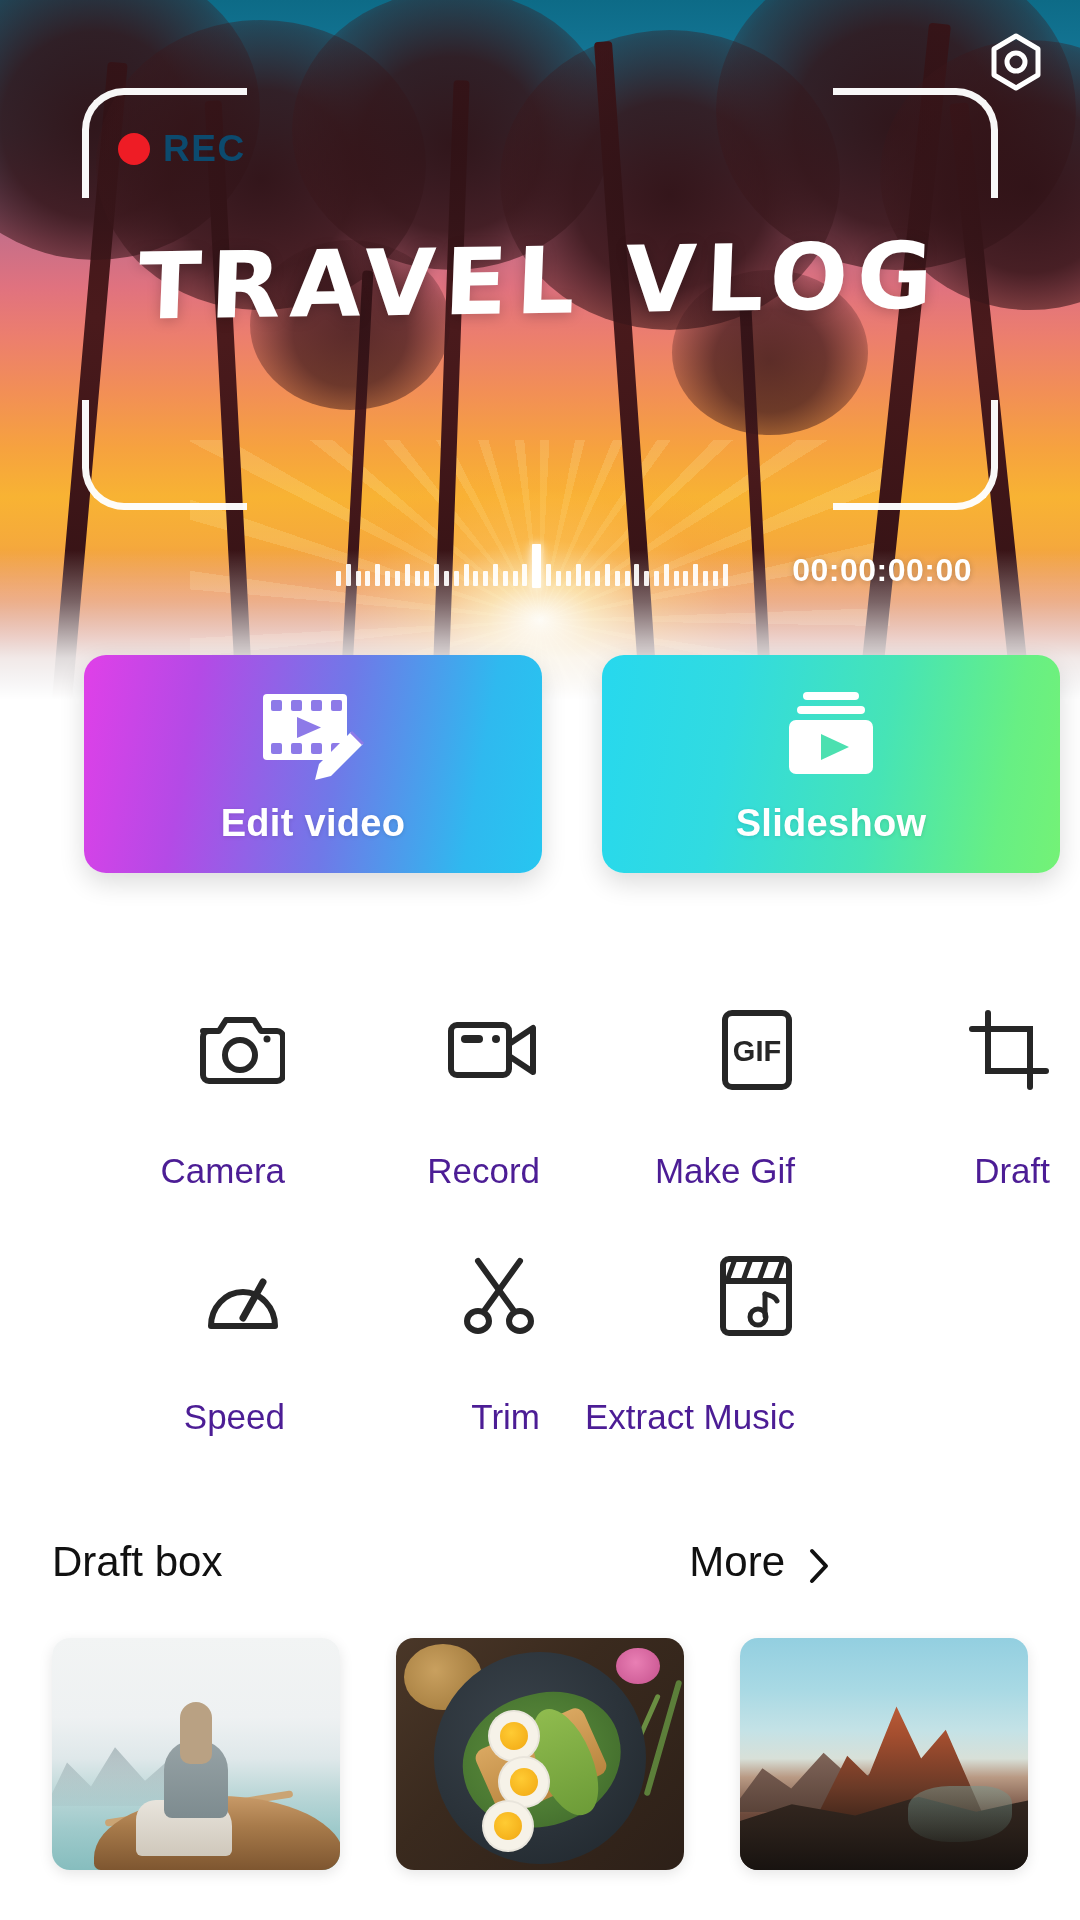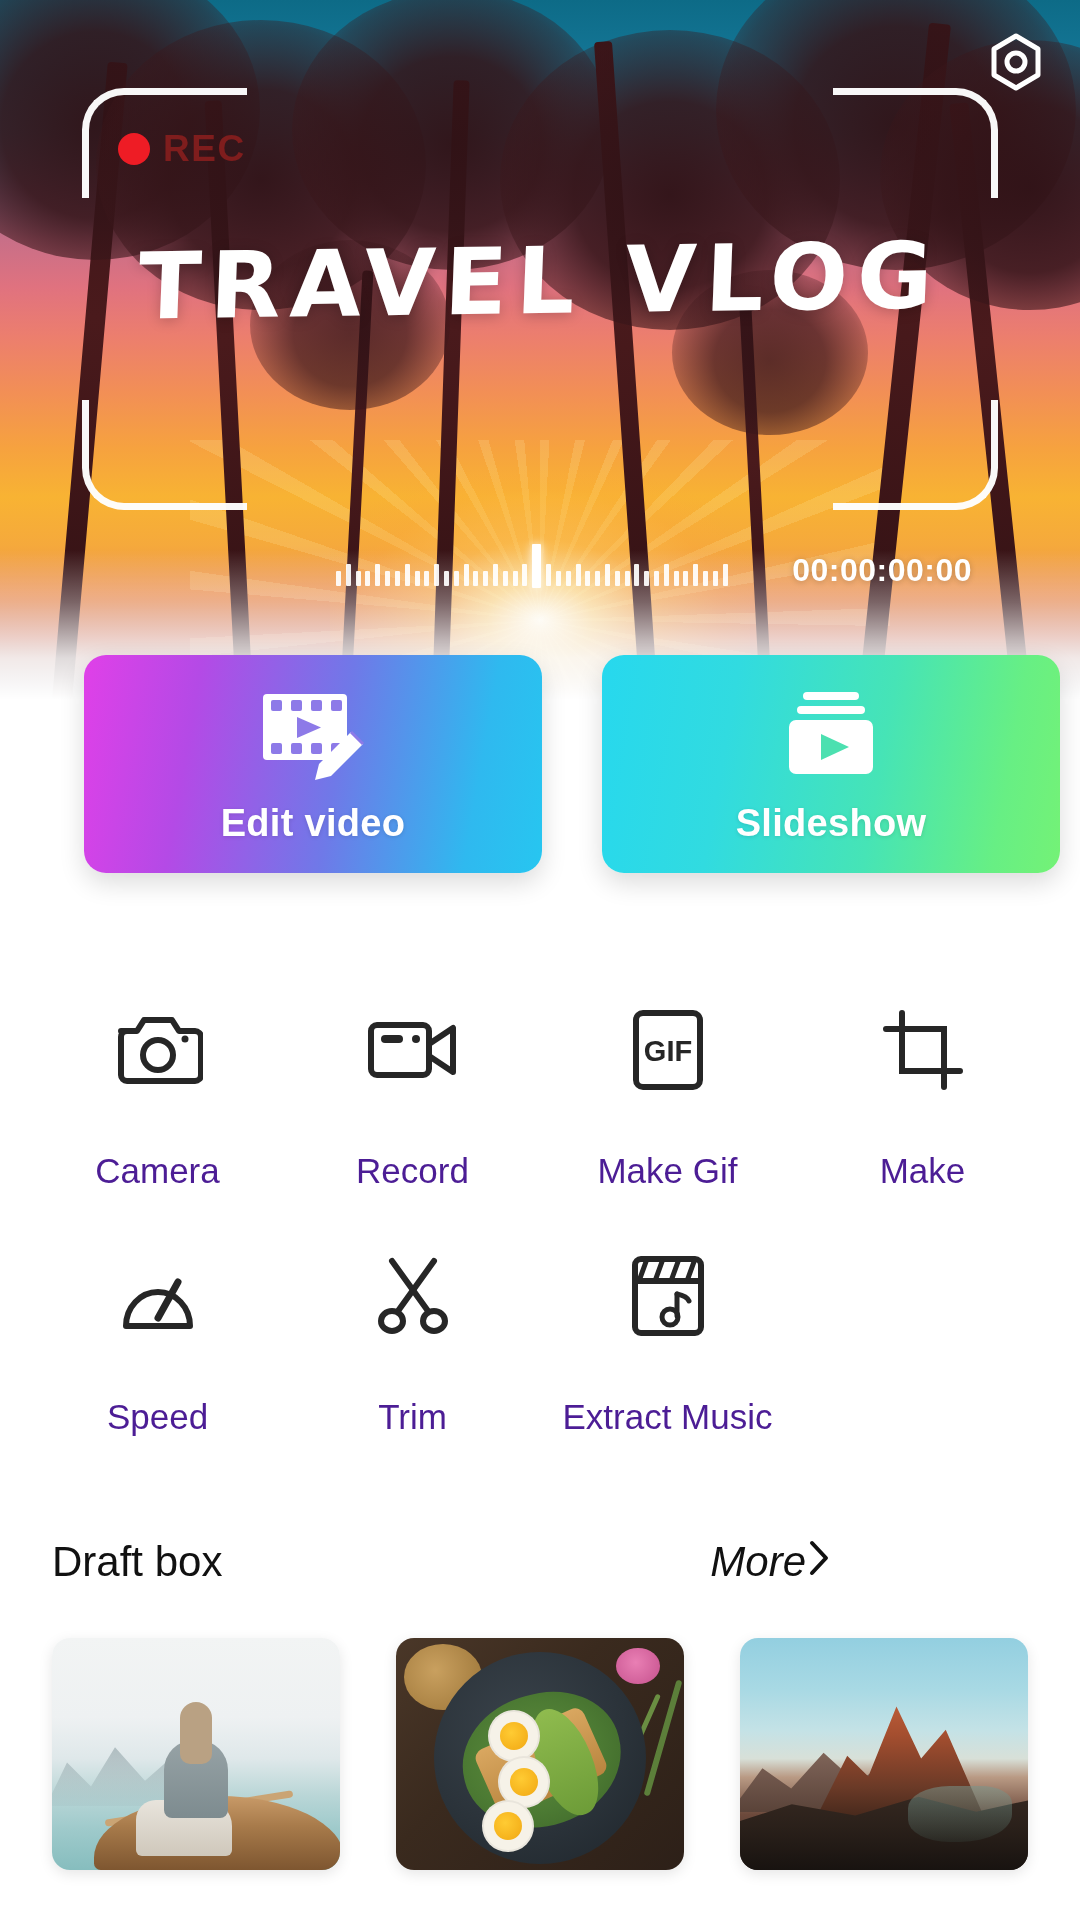--- a/index.html
+++ b/index.html
@@ -139,21 +139,21 @@
     display: flex;
     align-items: center;
     gap: 13px;
   }
   .rec-dot {
     width: 32px; height: 32px;
     border-radius: 50%;
     background: #ee1c25;
   }
   .rec-label {
-    color: #7f1d1d;
+    color: #0c4a6e;
     font-size: 37px;
     font-weight: 700;
     letter-spacing: 1.5px;
     font-family: "Liberation Sans", sans-serif;
   }
 
   .settings-btn {
     position: absolute;
     top: 26px; right: 28px;
     width: 72px; height: 72px;
@@ -253,21 +253,21 @@
     width: 1080px;
     padding: 0 30px;
     display: grid;
     grid-template-columns: repeat(4, 1fr);
     row-gap: 0;
   }
   .tool {
     height: 246px;
     display: flex;
     flex-direction: column;
-    align-items: center;
+    align-items: flex-end;
     justify-content: flex-start;
     padding-top: 18px;
     cursor: pointer;
   }
   .tool-icon {
     height: 94px;
     display: flex;
     align-items: center;
     justify-content: center;
   }
@@ -290,24 +290,23 @@
     align-items: center;
     justify-content: space-between;
   }
   .draft-title {
     font-size: 42px;
     color: #111111;
     font-weight: 400;
   }
   .draft-more {
     display: flex;
-    align-items: flex-start;
-    gap: 0;
+    align-items: flex-end;
+    gap: 21px;
     cursor: pointer;
-    font-style: italic;
   }
   .draft-more-label {
     font-size: 42px;
     color: #111111;
     font-weight: 400;
   }
 
   .draft-list {
     position: absolute;
     top: 1638px; left: 0;
@@ -674,21 +673,21 @@
     </div>
 
 
     <div class="tool">
       <div class="tool-icon">
         <svg width="82" height="82" viewBox="0 0 82 82">
           <path d="M20 4 v58 h58" fill="none" stroke="#262626" stroke-width="6" stroke-linecap="round"></path>
           <path d="M4 20 h58 v58" fill="none" stroke="#262626" stroke-width="6" stroke-linecap="round"></path>
         </svg>
       </div>
-      <div class="tool-label">Make</div>
+      <div class="tool-label">Draft</div>
     </div>
 
     <div class="tool">
       <div class="tool-icon">
         <svg width="84" height="80" viewBox="0 0 84 80">
           <path d="M10 70 a32 34 0 1 1 64 0 z" fill="none" stroke="#262626" stroke-width="6" stroke-linejoin="round"></path>
           <path d="M42 62 L62 26" fill="none" stroke="#262626" stroke-width="7" stroke-linecap="round"></path>
         </svg>
       </div>
       <div class="tool-label">Speed</div>

